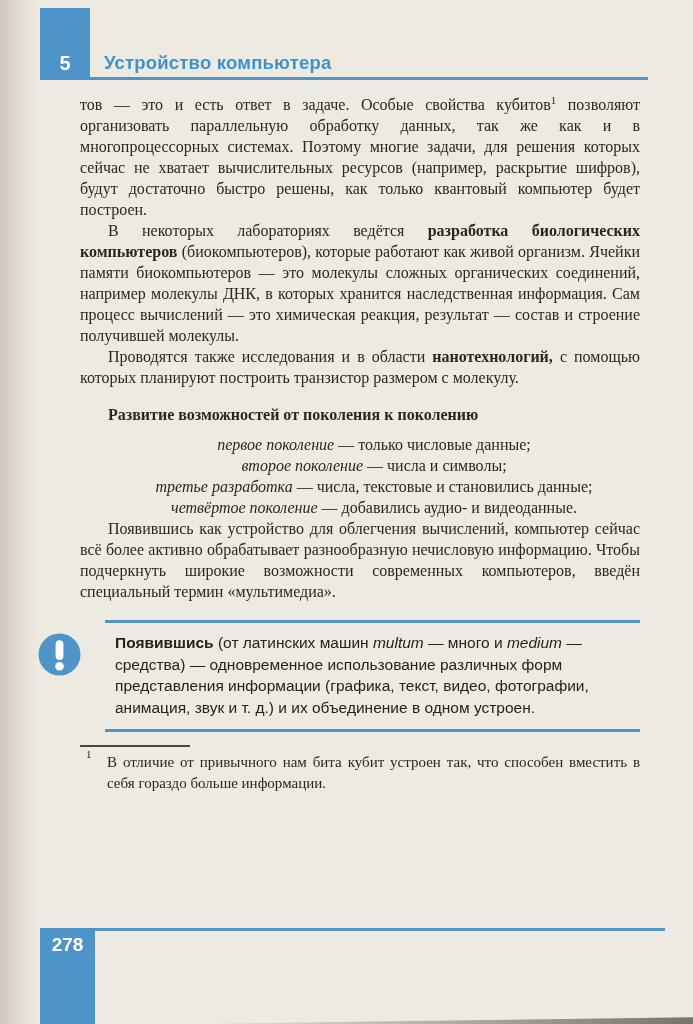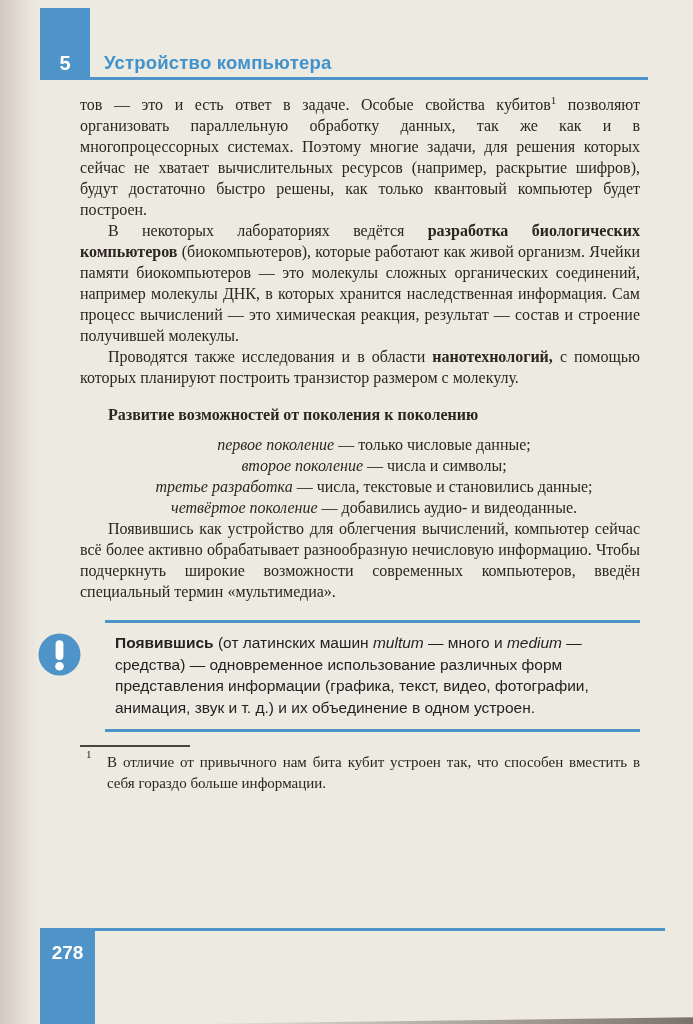--- a/index.html
+++ b/index.html
@@ -51,21 +51,21 @@
   .footnote-sep{width:110px;border-top:2px solid #4a443e;margin:13px 0 5px;}
   .footnote{position:relative;padding-left:27px;font-size:15px;line-height:20.5px;text-align:justify;}
   .fn-marker{position:absolute;left:6px;top:2px;font-size:11px;}
   
   .bottom-rule{position:absolute;left:95px;top:928px;width:570px;height:3px;
     background:var(--accent-blue,#4e94c8);}
   .page-number-box{position:absolute;left:40px;top:928px;width:55px;bottom:0;
     background:var(--accent-blue,#4e94c8);
     color:#fff;font:bold 19px "Liberation Sans",sans-serif;
     display:flex;justify-content:center;align-items:flex-start;
-    padding-top:14px;box-sizing:border-box;}
+    padding-top:6px;box-sizing:border-box;}
 </style>
 </head>
 <body>
 
 <div class="page">
   <div class="left-edge"></div>
 
   <header>
     <div class="chapter-box">
       <span>5</span>

